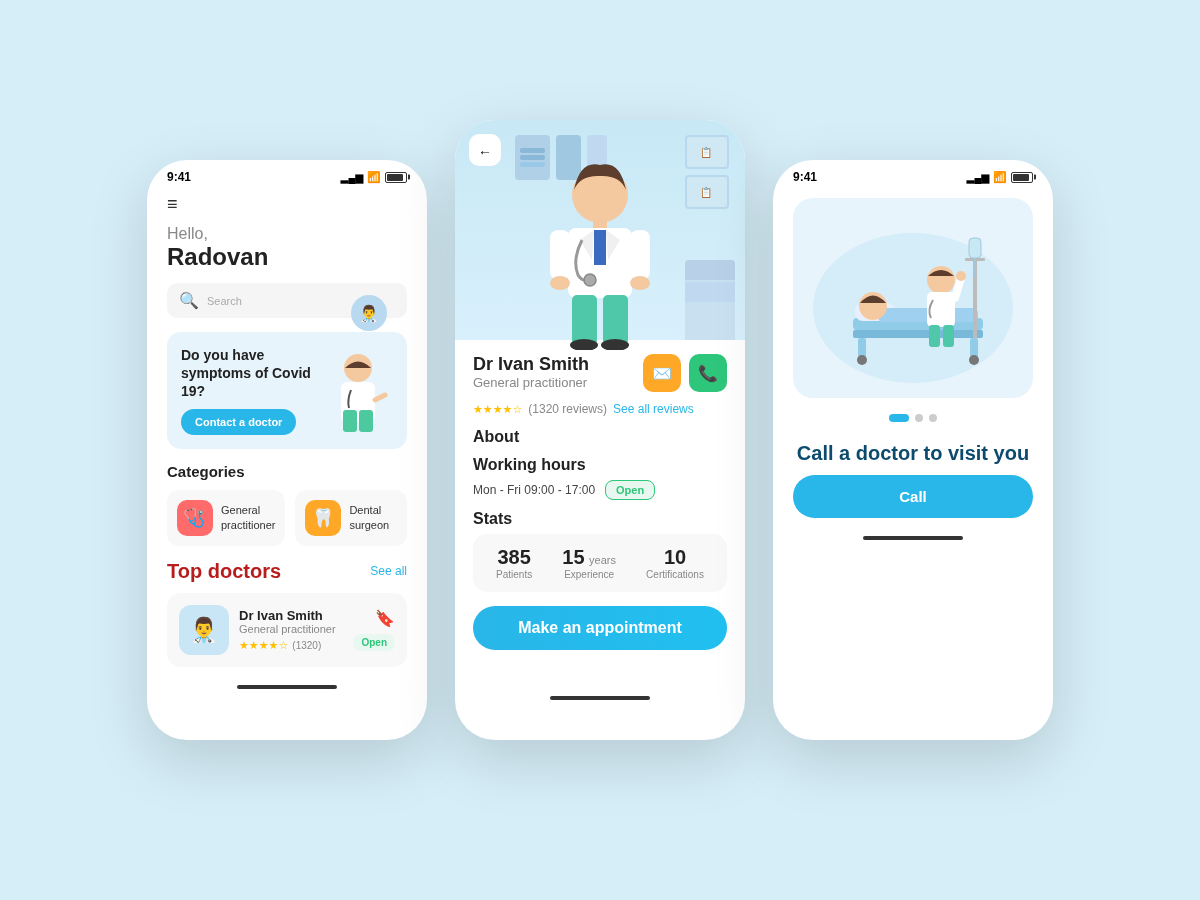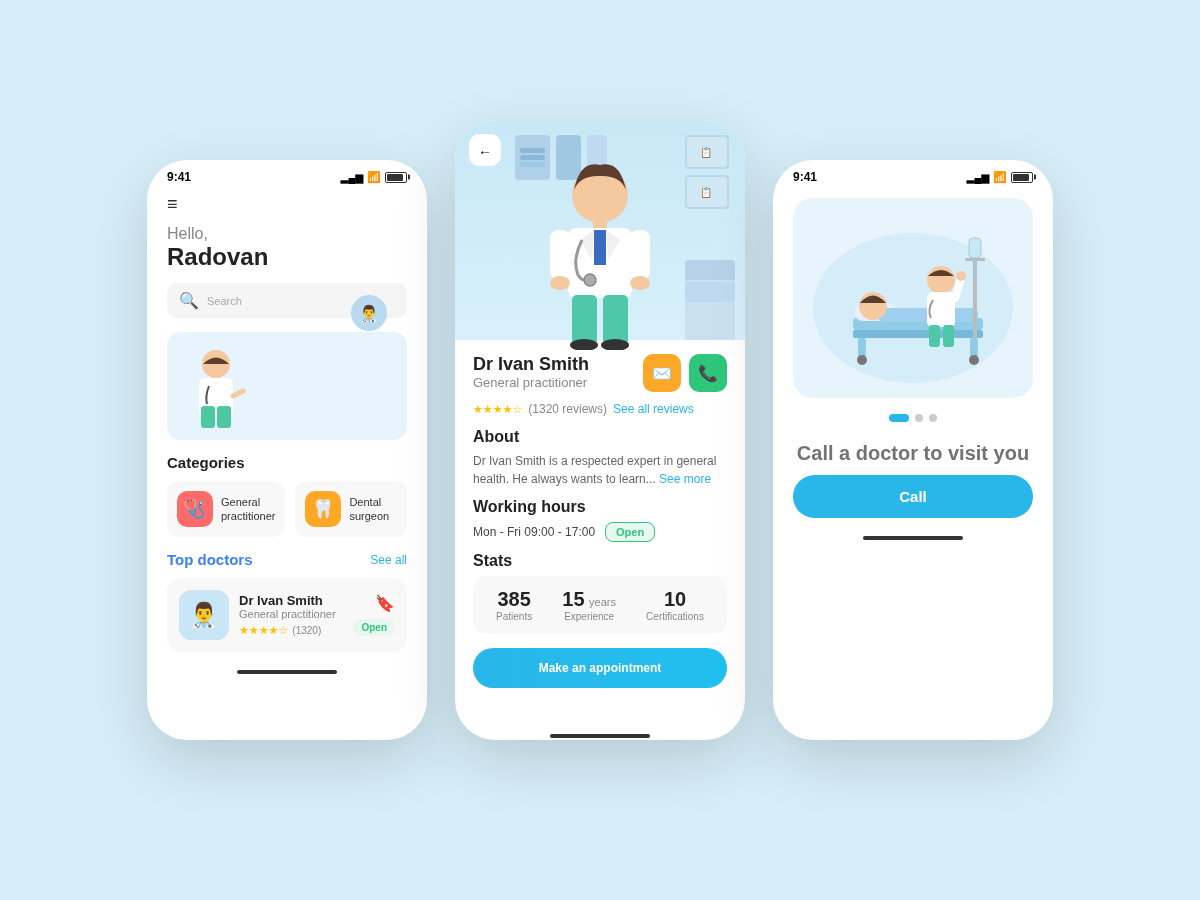--- a/index.html
+++ b/index.html
@@ -238,23 +238,23 @@
     }
 
     .section-header {
       display: flex;
       justify-content: space-between;
       align-items: center;
       margin-bottom: 10px;
     }
 
     .section-title {
-      font-size: 15px;
+      font-size: 20px;
       font-weight: 700;
-      color: #3b82f6;
+      color: #b91c1c;
     }
 
     .see-all {
       font-size: 12px;
       color: #29b6e8;
       cursor: pointer;
     }
 
     .doctor-card {
       background: #f8f8f8;
@@ -467,21 +467,21 @@
       margin-top: 36px;
     }
 
     .appt-btn {
       width: 100%;
       background: linear-gradient(90deg, #29b6e8, #20c0f0);
       color: #fff;
       border: none;
       border-radius: 24px;
       padding: 13px;
-      font-size: 12px;
+      font-size: 16px;
       font-weight: 600;
       cursor: pointer;
       margin-bottom: 24px;
     }
 
     
     .screen3-content {
       padding: 10px 20px 10px;
     }
 
@@ -525,21 +525,21 @@
 
     .dot-active {
       background: #29b6e8;
       width: 20px;
       border-radius: 4px;
     }
 
     .onboard-title {
       font-size: 20px;
       font-weight: 700;
-      color: #737373;
+      color: #0c4a6e;
       text-align: center;
       margin-bottom: 10px;
       margin-top: 20px;
     }
 
     .onboard-desc {
       font-size: 13px;
       color: #888;
       text-align: center;
       line-height: 1.5;
@@ -588,20 +588,24 @@
         </div>
         <div class="avatar-circle">👨‍⚕️</div>
       </div>
 
       <div class="search-bar">
         <span>🔍</span>
         <span class="search-bar-text">Search</span>
       </div>
 
       <div class="covid-banner">
+        <div class="covid-text">
+          <div class="covid-title">Do you have symptoms of Covid 19?</div>
+          <button class="contact-btn">Contact a doctor</button>
+        </div>
 
         <div class="doctor-illustration-small">
           <svg viewBox="0 0 70 90" xmlns="http://www.w3.org/2000/svg">
 
             <circle cx="35" cy="18" r="14" fill="#f5c9a0"></circle>
 
             <rect x="18" y="32" width="34" height="40" rx="6" fill="#fff"></rect>
 
             <path d="M28 40 Q24 50 26 58" stroke="#555" stroke-width="2" fill="none"></path>
 
@@ -725,24 +729,20 @@
         </div>
       </div>
 
       <div class="rating-row">
         <span class="stars">★★★★☆</span>
         <span style="font-size:12px;color:#888;">(1320 reviews)</span>
         <span class="see-reviews">See all reviews</span>
       </div>
 
       <div class="section-heading">About</div>
-      <div class="about-text">
-        <span>Dr Ivan Smith is a respected expert in general health. He always wants to learn...</span>
-        <span class="see-more">See more</span>
-      </div>
 
       <div class="section-heading">Working hours</div>
       <div class="hours-row">
         <span class="hours-text">Mon - Fri 09:00 - 17:00</span>
         <span class="open-badge-green">Open</span>
       </div>
 
       <div class="section-heading">Stats</div>
       <div class="stats-row">
         <div class="stat-item">

